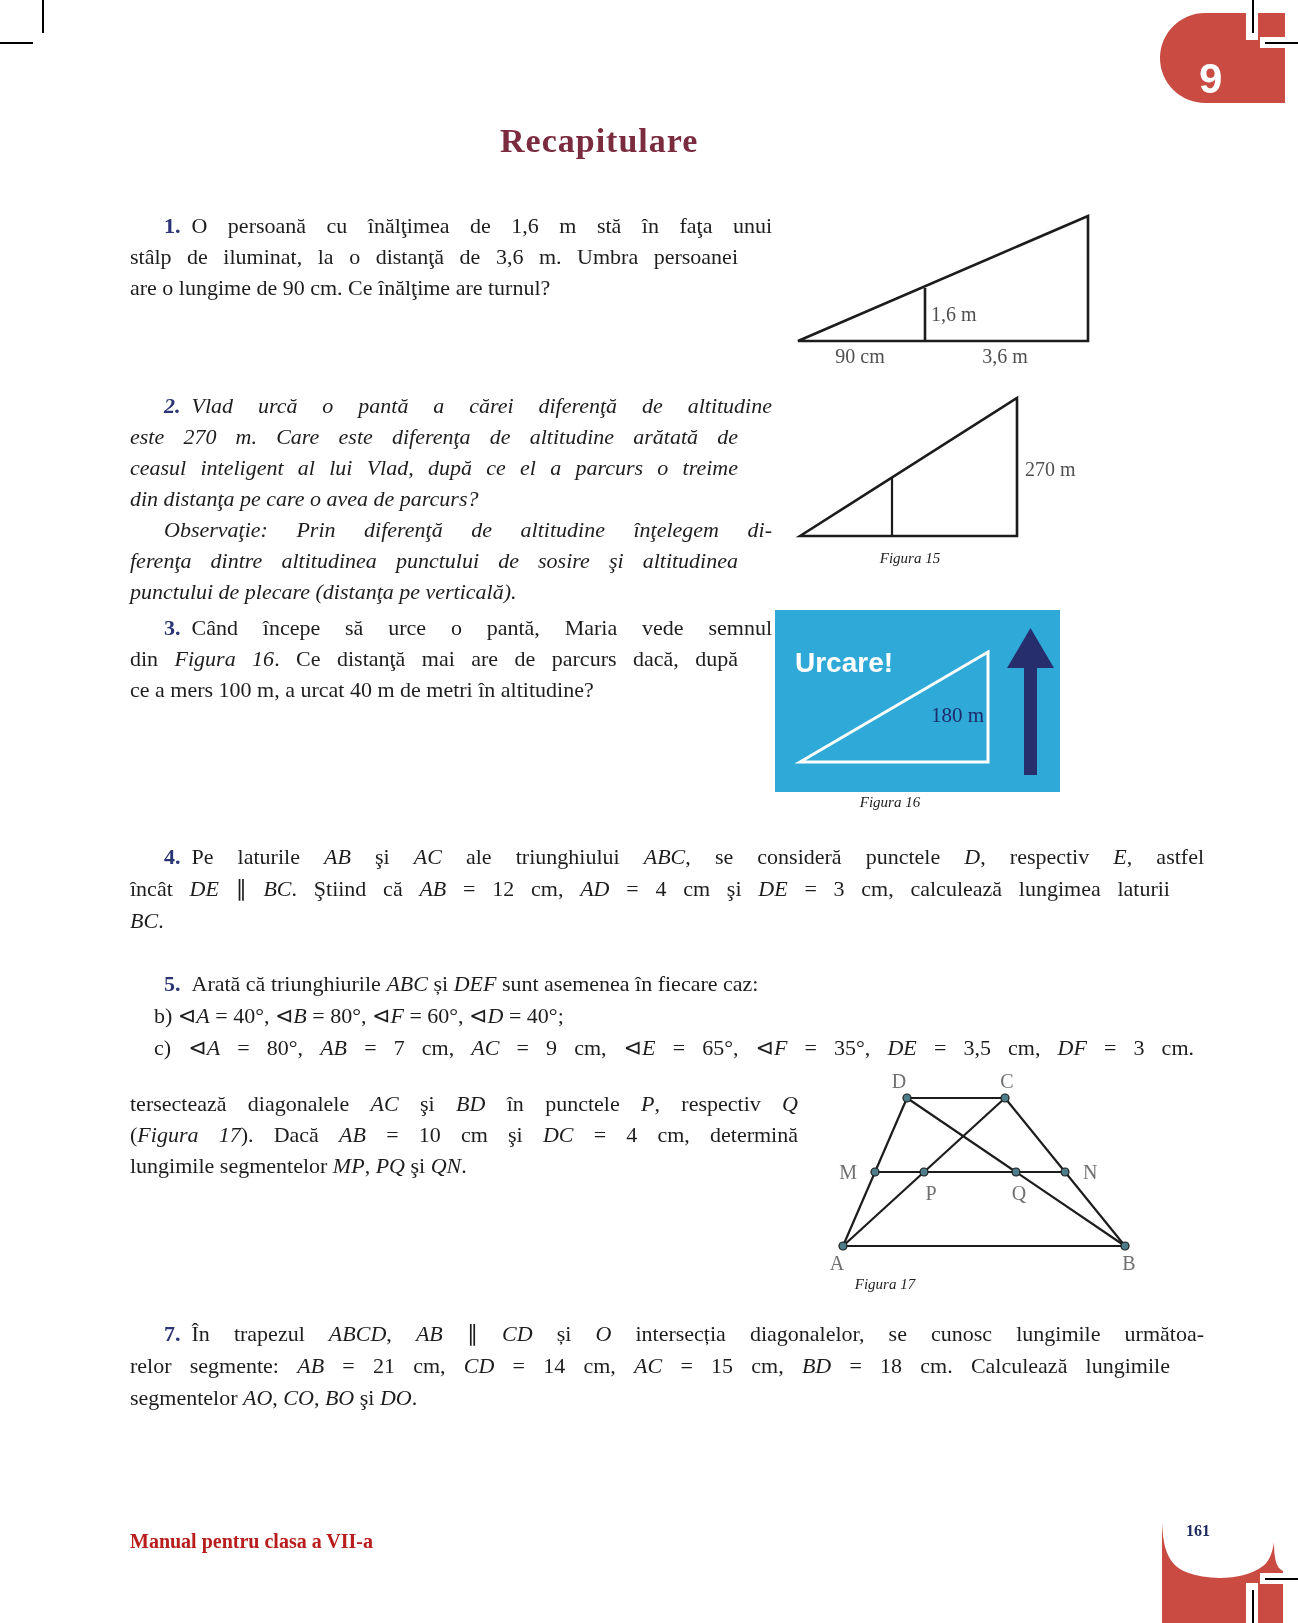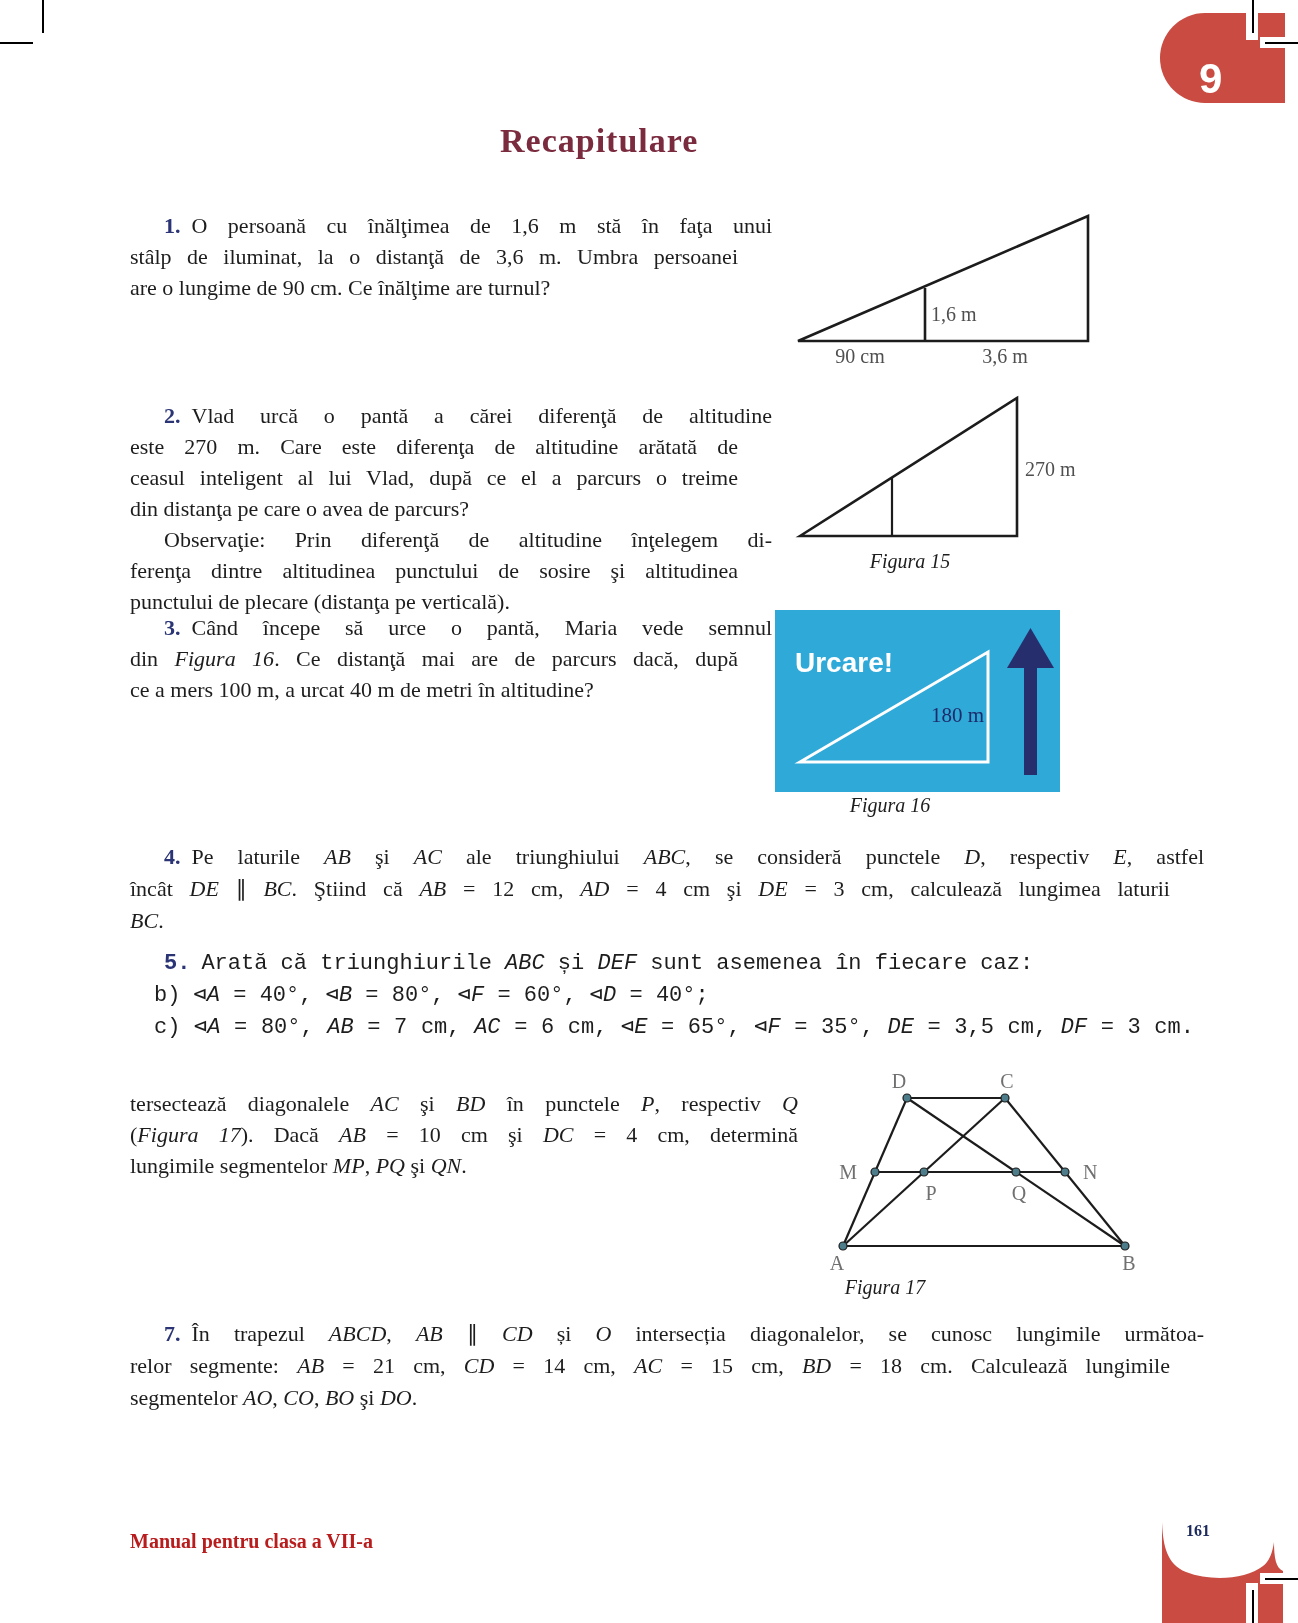--- a/index.html
+++ b/index.html
@@ -13,21 +13,21 @@
   .jl{text-align:justify;text-align-last:justify;}
   .ind{padding-left:34px;}
   .ind2{padding-left:24px;}
   .s-num{color:#2b3575;font-weight:bold;margin-right:11px;}
   .s-i{font-style:italic;}
 
   .title{position:absolute;left:500px;top:122px;width:300px;
          font-size:34px;font-weight:bold;color:#7a2b3e;letter-spacing:1px;}
 
   .fig{position:absolute;}
-  .fig-caption{position:absolute;font-style:italic;font-size:20px;text-align:center;color:#1d1d1d;}
+  .fig-caption{position:absolute;font-style:italic;font-size:15px;text-align:center;color:#1d1d1d;}
 
   
   .chapter-tab{position:absolute;left:1160px;top:13px;width:125px;height:90px;
                background:#c94b41;border-radius:46px 0 0 46px;}
   .chapter-num{position:absolute;left:1199px;top:58px;color:#ffffff;
                font-family:"Liberation Sans",sans-serif;font-weight:bold;
                font-size:42px;line-height:1;}
   .crop{position:absolute;background:#000000;}
   .halo{position:absolute;background:#ffffff;}
 
@@ -64,21 +64,21 @@
     </div>
 
   <svg class="fig" style="left:790px;top:208px;" width="315" height="160" viewBox="0 0 315 160">
     <polygon points="8,133 298,8 298,133" fill="none" stroke="#1c1c1c" stroke-width="2.6"></polygon>
     <line x1="135" y1="80" x2="135" y2="133" stroke="#1c1c1c" stroke-width="2.6"></line>
     <text x="141" y="113" font-size="20" fill="#4f4f4f">1,6 m</text>
     <text x="70" y="155" font-size="20" fill="#4f4f4f" text-anchor="middle">90 cm</text>
     <text x="215" y="155" font-size="20" fill="#4f4f4f" text-anchor="middle">3,6 m</text>
   </svg>
 
-  <div class="para" style="left:130px;top:400px;width:608px;">
+  <div class="para" style="left:130px;top:390px;width:608px;font-style:italic;">
       <div class="line ind jl"><span class="s-num">2.</span><span>Vlad urcă o pantă a cărei diferenţă de altitudine</span></div>
       <div class="line jl"><span>este 270 m. Care este diferenţa de altitudine arătată de</span></div>
       <div class="line jl"><span>ceasul inteligent al lui Vlad, după ce el a parcurs o treime</span></div>
       <div class="line"><span>din distanţa pe care o avea de parcurs?</span></div>
       <div class="line ind jl"><span>Observaţie: Prin diferenţă de altitudine înţelegem di-</span></div>
       <div class="line jl"><span>ferenţa dintre altitudinea punctului de sosire şi altitudinea</span></div>
       <div class="line"><span>punctului de plecare (distanţa pe verticală).</span></div>
     </div>
 
   <svg class="fig" style="left:795px;top:388px;" width="300" height="155" viewBox="0 0 300 155">
@@ -105,24 +105,24 @@
     </g>
   </svg>
   <div class="fig-caption" style="left:775px;top:794px;width:230px;">Figura 16</div>
 
   <div class="para wide" style="left:130px;top:841px;width:1040px;">
       <div class="line ind jl"><span class="s-num">4.</span><span>Pe laturile </span><span class="s-i">AB</span><span> şi </span><span class="s-i">AC</span><span> ale triunghiului </span><span class="s-i">ABC</span><span>, se consideră punctele </span><span class="s-i">D</span><span>, respectiv </span><span class="s-i">E</span><span>, astfel</span></div>
       <div class="line jl"><span>încât </span><span class="s-i">DE</span><span> ∥ </span><span class="s-i">BC</span><span>. Ştiind că </span><span class="s-i">AB</span><span> = 12 cm, </span><span class="s-i">AD</span><span> = 4 cm şi </span><span class="s-i">DE</span><span> = 3 cm, calculează lungimea laturii</span></div>
       <div class="line"><span class="s-i">BC</span><span>.</span></div>
     </div>
 
-  <div class="para wide" style="left:130px;top:948px;width:1040px;font-family:Liberation Mono, monospace;">
+  <div class="para wide" style="left:130px;top:968px;width:1040px;">
       <div class="line ind"><span class="s-num">5.</span><span>Arată că triunghiurile </span><span class="s-i">ABC</span><span> și </span><span class="s-i">DEF</span><span> sunt asemenea în fiecare caz:</span></div>
       <div class="line ind2"><span>b) ⊲</span><span class="s-i">A</span><span> = 40°, ⊲</span><span class="s-i">B</span><span> = 80°, ⊲</span><span class="s-i">F</span><span> = 60°, ⊲</span><span class="s-i">D</span><span> = 40°;</span></div>
-      <div class="line ind2 jl"><span>c) ⊲</span><span class="s-i">A</span><span> = 80°, </span><span class="s-i">AB</span><span> = 7 cm, </span><span class="s-i">AC</span><span> = 6 cm, ⊲</span><span class="s-i">E</span><span> = 65°, ⊲</span><span class="s-i">F</span><span> = 35°, </span><span class="s-i">DE</span><span> = 3,5 cm, </span><span class="s-i">DF</span><span> = 3 cm.</span></div>
+      <div class="line ind2 jl"><span>c) ⊲</span><span class="s-i">A</span><span> = 80°, </span><span class="s-i">AB</span><span> = 7 cm, </span><span class="s-i">AC</span><span> = 9 cm, ⊲</span><span class="s-i">E</span><span> = 65°, ⊲</span><span class="s-i">F</span><span> = 35°, </span><span class="s-i">DE</span><span> = 3,5 cm, </span><span class="s-i">DF</span><span> = 3 cm.</span></div>
     </div>
 
   <div class="para" style="left:130px;top:1088px;width:668px;">
       <div class="line jl"><span>tersectează diagonalele </span><span class="s-i">AC</span><span> şi </span><span class="s-i">BD</span><span> în punctele </span><span class="s-i">P</span><span>, respectiv </span><span class="s-i">Q</span></div>
       <div class="line jl"><span>(</span><span class="s-i">Figura 17</span><span>). Dacă </span><span class="s-i">AB</span><span> = 10 cm şi </span><span class="s-i">DC</span><span> = 4 cm, determină</span></div>
       <div class="line"><span>lungimile segmentelor </span><span class="s-i">MP</span><span>, </span><span class="s-i">PQ</span><span> şi </span><span class="s-i">QN</span><span>.</span></div>
     </div>
 
   <svg class="fig" style="left:815px;top:1066px;" width="330" height="210" viewBox="0 0 330 210">
     <g stroke="#1c1c1c" stroke-width="2.2">

